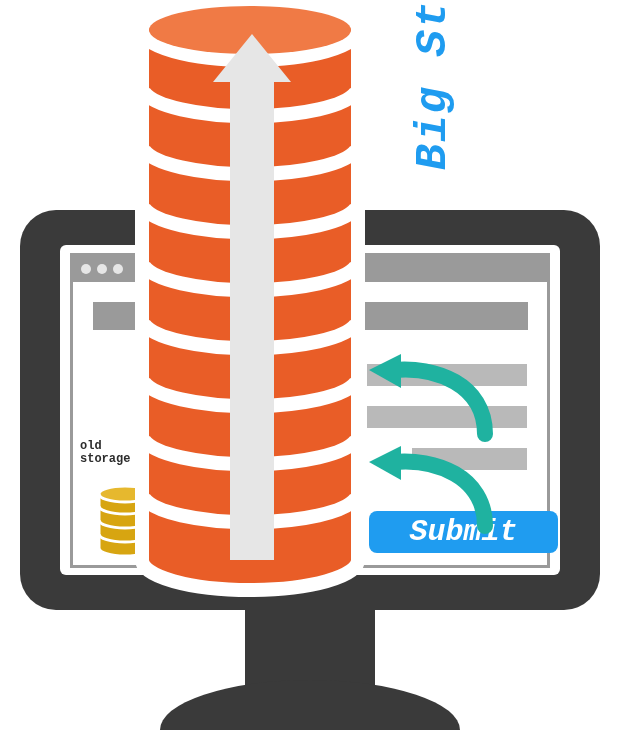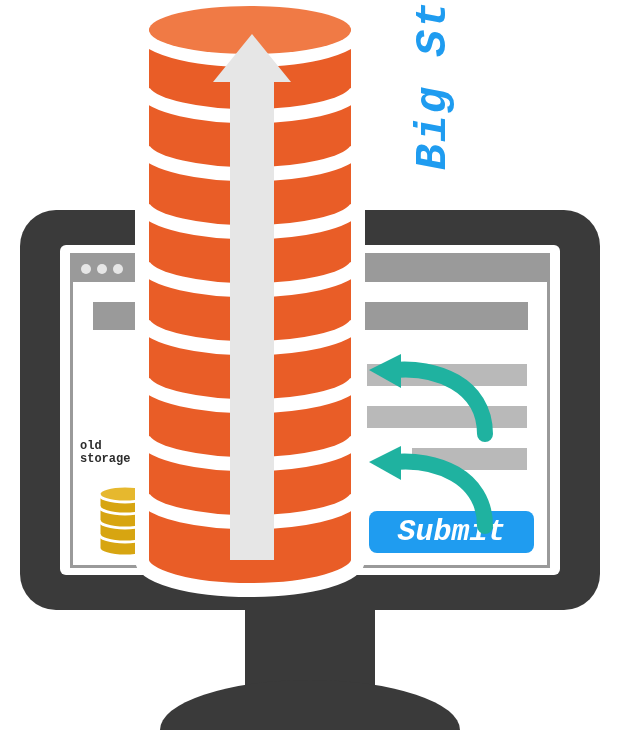--- a/index.html
+++ b/index.html
@@ -93,21 +93,21 @@
   .right-bar {
     position: absolute;
     right: 20px;
     height: 22px;
     background: #b9b9b9;
   }
   .submit-btn {
     position: absolute;
     left: 296px;
     top: 255px;
-    width: 165px;
+    width: 189px;
     height: 42px;
     background: #1f9cf0;
     border-radius: 8px;
     display: flex;
     align-items: center;
     justify-content: center;
     color: #ffffff;
     font-style: italic;
     font-weight: bold;
     font-size: 30px;

